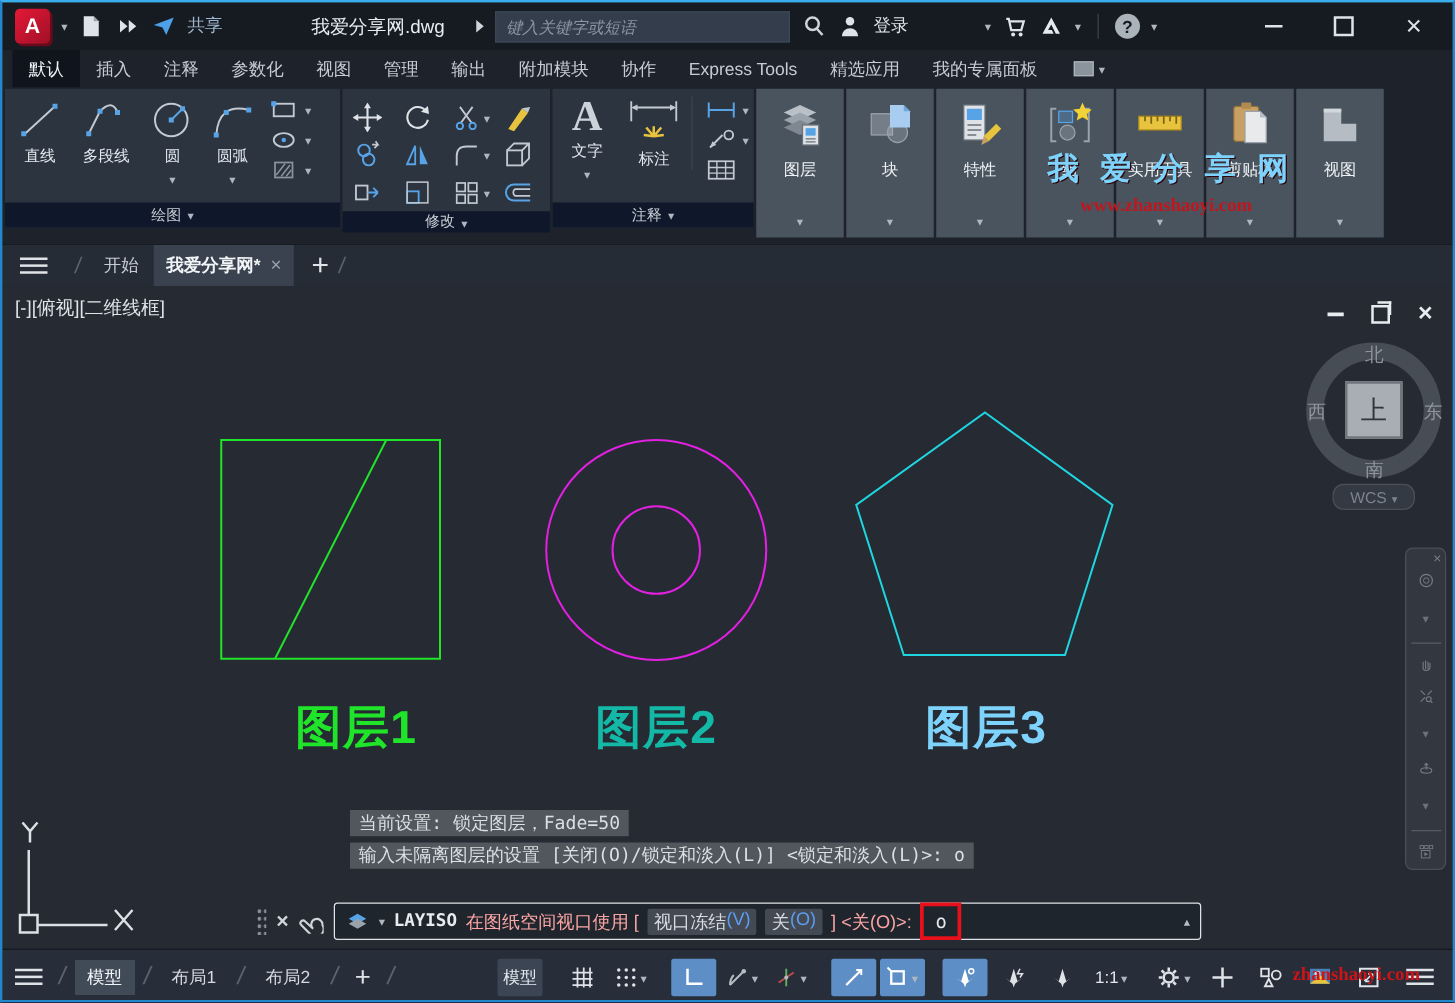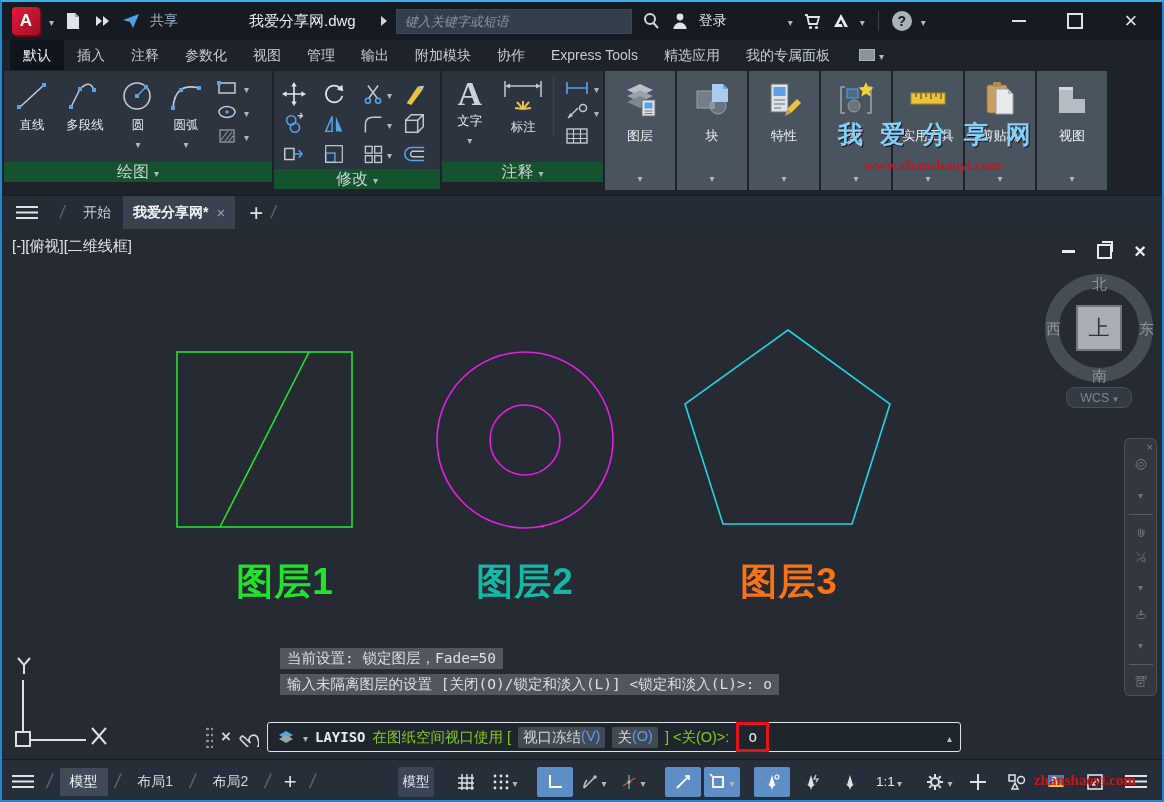--- a/index.html
+++ b/index.html
@@ -35,21 +35,21 @@
   
   .tabrow{height:30px;background:#1d222b;display:flex;align-items:stretch;padding-left:8px;}
   .rtab{padding:0 13px;line-height:30px;font-size:14px;color:#c6ccd4;white-space:nowrap}
   .rtab.active{background:#10151d;color:#eef2f6}
   .tabrow-btn{margin-left:10px;display:flex;align-items:center;gap:4px;padding:0 6px}
   .tabrow-btn .chip-sq{width:14px;height:10px;background:#8b939c;border:1px solid #aab2ba}
   
   .ribbon{height:124px;background:#1d222b;display:flex;gap:2px;padding:1px 0 0 2px;position:relative}
   .rpanel{background:#2c3440;height:111px;display:flex;flex-direction:column}
   .rpanel-body{flex:1;display:flex;align-items:flex-start;padding:6px 4px 0 6px}
-  .rpanel-title{height:20px;background:#14532d;color:#c8ced6;font-size:16px;display:flex;align-items:center;justify-content:center;gap:5px}
+  .rpanel-title{height:20px;background:#0f172a;color:#c8ced6;font-size:12px;display:flex;align-items:center;justify-content:center;gap:5px}
   .tool{display:flex;flex-direction:column;align-items:center;width:52px}
   .tool.narrow{width:44px}.tool.wide{width:62px}
   .tlabel{color:#e3e8ee;font-size:12.5px;margin-top:2px;white-space:nowrap}
   .minicol{display:flex;flex-direction:column;gap:6px;margin-left:4px;margin-top:2px}
   .minirow{display:flex;align-items:center;gap:4px}
   .modgrid{display:grid;grid-template-columns:repeat(4,40px);grid-auto-rows:30px;align-items:center;justify-items:start;padding-top:2px}
   .modcell{display:flex;align-items:center;gap:3px}
   .bigA{font-size:34px;font-weight:bold;color:#ccd2d9;line-height:1;font-family:"Liberation Serif",serif}
   .bigA::after{content:"A"}
   .tall{width:70px;height:119px;background:#49545f;display:flex;flex-direction:column;align-items:center;padding-top:8px;box-sizing:border-box}
@@ -89,34 +89,34 @@
        background:rgba(72,78,86,0.45);color:#7d838b;font-size:12.5px;display:flex;align-items:center;justify-content:center;gap:4px}
   .wcs .caret::after{color:#7d838b;font-size:9px}
   .navbar{position:absolute;left:1122px;top:209px;width:33px;height:258px;background:rgba(122,128,136,0.16);
           border:1px solid rgba(145,151,159,0.25);border-radius:6px;display:flex;flex-direction:column;align-items:center;padding-top:12px;box-sizing:border-box}
   .navbar .nclose{position:absolute;top:2px;right:3px;color:rgba(190,196,204,0.5);font-size:11px}
   .navbar .nclose::after{content:"×"}
   .nav-ic{opacity:0.45;margin:7px 0}
   .nav-div{width:24px;height:1px;background:rgba(170,176,184,0.3);margin:4px 0}
   .ucs-icon{position:absolute;left:8px;top:425px}
   .layer-label{position:absolute;width:150px;text-align:center;font-size:37px;font-weight:bold;letter-spacing:1px;white-space:nowrap}
-  .lgreen{color:#20e42a}.lmagenta{color:#14b8a6}.lcyan{color:#f97316}
+  .lgreen{color:#20e42a}.lmagenta{color:#14b8a6}.lcyan{color:#7dd3fc}
   
   .cmdhistory{position:absolute;left:278px;top:419px;display:flex;flex-direction:column;align-items:flex-start;gap:5px;z-index:4}
   .hline{background:rgba(86,91,98,0.92);color:#dcdfe3;font-family:"DejaVu Sans Mono",monospace;font-size:14.5px;
          padding:1px 7px;white-space:nowrap}
   .cmdrow{position:absolute;left:203px;top:492px;height:32px;display:flex;align-items:center;gap:8px;z-index:4}
   .drag-dots{width:8px;height:22px;background-image:radial-gradient(circle,#8a9099 1.3px,transparent 1.6px);
              background-size:5px 6px}
   .cmd-x{color:#d0d5da;font-size:17px;font-weight:bold}
   .cmd-x::after{content:"×"}
   .cmdbox{width:694px;height:30px;border:1px solid #dfe3e8;border-radius:3px;background:#1f252d;
           display:flex;align-items:center;gap:7px;padding:0 8px;box-sizing:border-box}
   .cmdname{color:#e8ecf1;font-weight:bold;font-family:"DejaVu Sans Mono",monospace;font-size:14px}
-  .cmdtext{color:#84cc16;font-size:14.5px;white-space:nowrap}
+  .cmdtext{color:#fca5a5;font-size:14.5px;white-space:nowrap}
   .chip{background:#434a54;border-radius:2px;padding:1px 5px;font-size:14.5px;color:#d7dbe0;display:flex;white-space:nowrap}
   .chip .key{color:#5d9df0}
   .typed-box{border:3px solid #e8111b;padding:0 9px;height:24px;display:flex;align-items:center;
              color:#e6eaee;font-family:"DejaVu Sans Mono",monospace;font-size:15px}
   .cmd-up{margin-left:auto}
   .cmd-up::after{color:#b8bec5}
   
   .statusbar{height:43px;background:#272e39;border-top:1px solid #151a21;display:flex;align-items:center;
              padding:0 10px;position:relative}
   .lslash{color:#5a6470;font-size:20px;margin:0 7px;transform:skewX(-10deg)}

